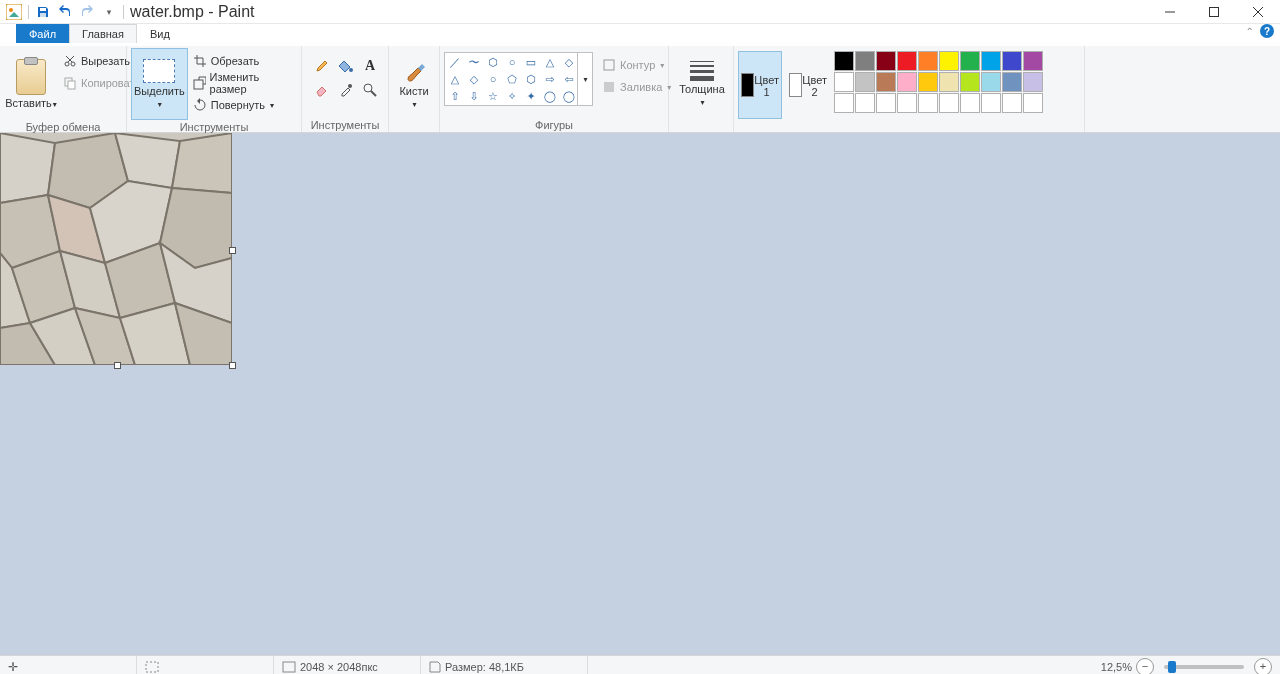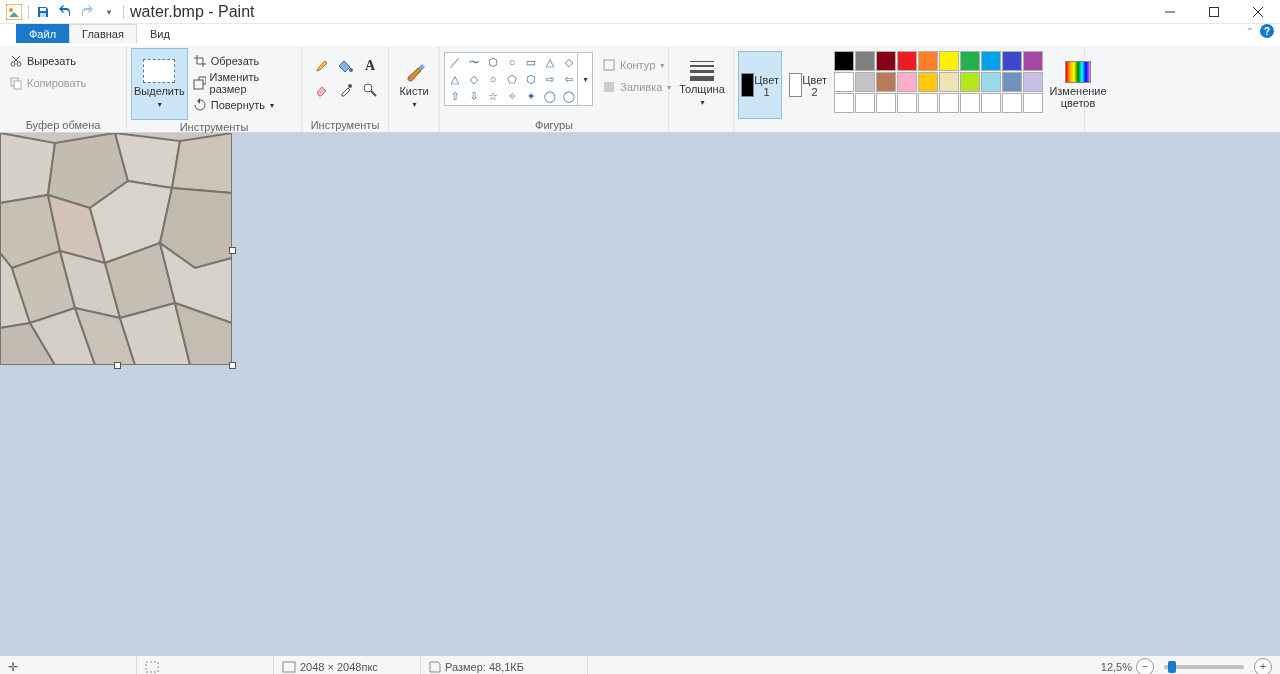--- a/index.html
+++ b/index.html
@@ -118,20 +118,24 @@
   <div class="ribbon-help">
     <span style="color:#888;font-size:10px;cursor:pointer">⌃</span>
     <span class="help-circle">?</span>
   </div>
 </div>
 
 <div class="ribbon">
 
   <div class="group" style="width:118px">
     <div class="group-body">
+      <div class="big-btn">
+        <div class="clipboard-icon"></div>
+        <span class="lbl"><span>Вставить</span><span class="chev">▾</span></span>
+      </div>
       <div class="vstack" style="padding-top:2px">
         <div class="small-btn">
           <svg width="14" height="14">
               <circle cx="4" cy="10" r="2" fill="none" stroke="#555"></circle>
               <circle cx="10" cy="10" r="2" fill="none" stroke="#555"></circle>
               <line x1="5" y1="8" x2="11" y2="2" stroke="#555"></line>
               <line x1="9" y1="8" x2="3" y2="2" stroke="#555"></line>
             </svg>
           <span>Вырезать</span>
         </div>
@@ -336,25 +340,20 @@
           <div style="background: rgb(255, 255, 255);"></div>
           <div style="background: rgb(255, 255, 255);"></div>
           <div style="background: rgb(255, 255, 255);"></div>
           <div style="background: rgb(255, 255, 255);"></div>
           <div style="background: rgb(255, 255, 255);"></div>
           <div style="background: rgb(255, 255, 255);"></div>
           <div style="background: rgb(255, 255, 255);"></div>
           <div style="background: rgb(255, 255, 255);"></div>
           <div style="background: rgb(255, 255, 255);"></div>
         </div>
-      <div class="big-btn" style="width:56px;height:62px;background:none;border-color:transparent">
-        <div class="edit-colors-icon"></div>
-        <span class="lbl" style="white-space:pre">Изменение
-цветов</span>
-      </div>
     </div>
   </div>
 
   <div class="group" style="width:96px;border-right:none">
     <div class="group-label">&nbsp;</div>
   </div>
 
 </div>
 
 <div class="canvas-area">

